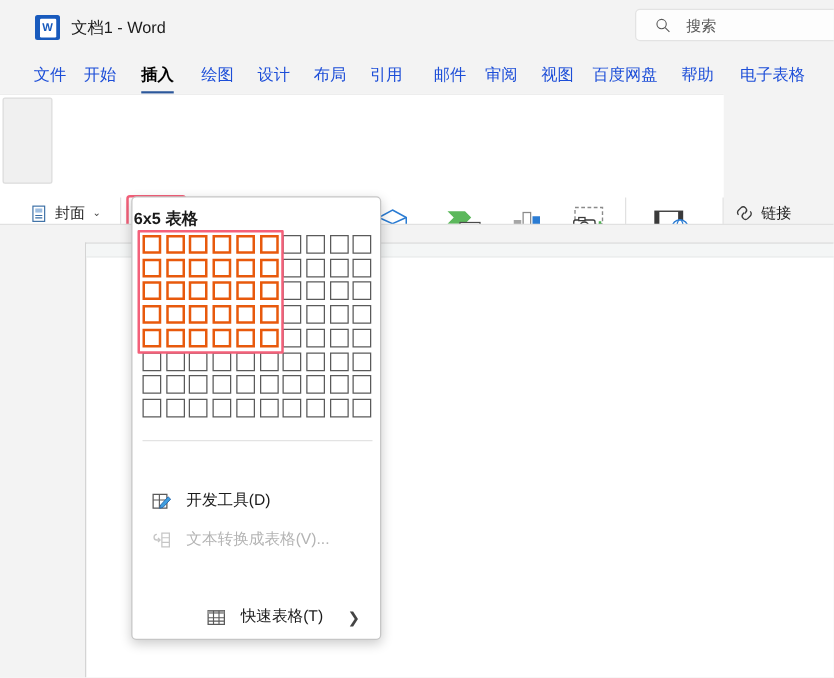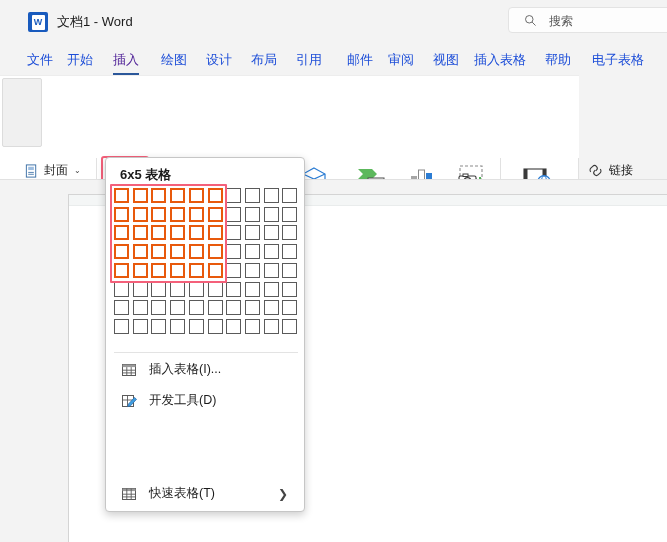--- a/index.html
+++ b/index.html
@@ -45,21 +45,21 @@
   
   .tabstrip {
     position: absolute; left: 0; top: 45px; width: 667px; height: 30px;
     background: #f3f3f3;
   }
   .tab {
     position: absolute; top: 4px; height: 22px;
     font-size: 13px; color: #1d4ed8; white-space: nowrap;
     padding: 2px 3px 0 3px;
   }
-  .tab.active { color: #4c1d95; }
+  .tab.active { color: #000000; font-weight: bold; }
   .tab.active::after {
     content: ""; position: absolute; left: 3px; right: 3px; bottom: -4px;
     height: 2px; background: #2b579a;
   }
 
   
   .ribbon {
     position: absolute; left: 0; top: 75px; width: 579px; height: 105px;
     background: #ffffff;
     border-top: 1px solid #ededed;
@@ -127,21 +127,21 @@
     background: #f4f6f6; border-bottom: 1px solid #e9ecec;
   }
 
   
   .dropdown {
     position: absolute; left: 105px; top: 157px; width: 200px; height: 355px;
     background: #ffffff; border: 1px solid #c6c6c6; border-radius: 4px;
     box-shadow: 0 3px 9px rgba(0,0,0,0.20);
   }
   .dd-title {
-    position: absolute; left: 14px; top: 8px;
+    position: absolute; left: 1px; top: 8px;
     font-size: 13px; font-weight: bold; color: #1b1b1b; white-space: nowrap;
   }
   .grid-area { position: absolute; left: 8px; top: 30px; width: 188px; height: 153px; }
   .gcell {
     position: absolute; width: 15px; height: 15px;
     border: 1px solid #5a5a5a; background: #ffffff;
   }
   .gcell.sel { border: 2px solid #e8590c; background: #ffffff; }
   .sel-box {
     position: absolute; border: 2px solid #f4607a; border-radius: 1px;
@@ -183,21 +183,21 @@
     <div class="tab" style="left:24px">文件</div>
     <div class="tab" style="left:64px">开始</div>
     <div class="tab active" style="left:110px">插入</div>
     <div class="tab" style="left:158px">绘图</div>
     <div class="tab" style="left:203px">设计</div>
     <div class="tab" style="left:248px">布局</div>
     <div class="tab" style="left:293px">引用</div>
     <div class="tab" style="left:344px">邮件</div>
     <div class="tab" style="left:385px">审阅</div>
     <div class="tab" style="left:430px">视图</div>
-    <div class="tab" style="left:471px">插入表格</div>
+    <div class="tab" style="left:471px">百度网盘</div>
     <div class="tab" style="left:542px">帮助</div>
     <div class="tab" style="left:589px">电子表格</div>
   </div>
 
   <div class="ribbon">
 
     <div class="small-item" style="left:24px; top:84px;">
       <svg class="ico" viewBox="0 0 16 16">
         <rect x="2.5" y="1.5" width="10" height="13" fill="#fff" stroke="#3a6ea5" stroke-width="1"></rect>
         <rect x="4.5" y="3.5" width="6" height="3.5" fill="#9dbde0" stroke="none"></rect>
@@ -468,45 +468,44 @@
         <div class="gcell" style="left: 93.5px; top: 130.9px;"></div>
         <div class="gcell" style="left: 112.2px; top: 130.9px;"></div>
         <div class="gcell" style="left: 130.9px; top: 130.9px;"></div>
         <div class="gcell" style="left: 149.6px; top: 130.9px;"></div>
         <div class="gcell" style="left: 168.3px; top: 130.9px;"></div>
         <div class="sel-box" style="left: -4px; top: -4px; width: 117.2px; height: 98.5px;"></div>
       </div>
 
     <div class="dd-sep" style="top:194px;"></div>
 
-    <div class="dd-item" style="top:198px;">
-      <svg class="ico" viewBox="0 0 18 18">
-        <rect x="2.5" y="3.5" width="13" height="11" fill="#ffffff" stroke="#5a5a5a" stroke-width="1"></rect>
-        <rect x="2.5" y="3.5" width="13" height="2.6" fill="#9a9a9a"></rect>
-        <line x1="6.8" y1="6.1" x2="6.8" y2="14.5" stroke="#5a5a5a" stroke-width="0.9"></line>
-        <line x1="11.2" y1="6.1" x2="11.2" y2="14.5" stroke="#5a5a5a" stroke-width="0.9"></line>
-        <line x1="2.5" y1="9.2" x2="15.5" y2="9.2" stroke="#5a5a5a" stroke-width="0.9"></line>
-        <line x1="2.5" y1="11.9" x2="15.5" y2="11.9" stroke="#5a5a5a" stroke-width="0.9"></line>
-      </svg>
-      <span>插入表格(I)...</span>
-    </div>
 
     <div class="dd-item" style="top:229px;">
       <svg class="ico" viewBox="0 0 18 18">
         <rect x="2.5" y="3.5" width="11" height="11" fill="#ffffff" stroke="#5a5a5a" stroke-width="1"></rect>
         <line x1="2.5" y1="8" x2="13.5" y2="8" stroke="#5a5a5a" stroke-width="0.9"></line>
         <line x1="7.5" y1="3.5" x2="7.5" y2="14.5" stroke="#5a5a5a" stroke-width="0.9"></line>
         <path d="M8.5 12 L14.5 5.5 L16.5 7.3 L10.5 13.8 L7.8 14.6 Z" fill="#3f9fe0" stroke="#2b6cb0" stroke-width="0.8"></path>
       </svg>
       <span>开发工具(D)</span>
     </div>
 
-
-
-    <div class="dd-item" style="top:322px;">
+    <div class="dd-item disabled" style="top:260px;">
+      <svg class="ico" viewBox="0 0 18 18">
+        <path d="M5.5 4.5 C2.5 4.5 2.5 9 5.5 9 L7.5 9" fill="none" stroke="#c6c6c6" stroke-width="1.1"></path>
+        <path d="M6.4 7.4 L8 9 L6.4 10.6" fill="none" stroke="#c6c6c6" stroke-width="1.1"></path>
+        <rect x="9.5" y="3.5" width="6" height="11" fill="#ffffff" stroke="#c6c6c6" stroke-width="1"></rect>
+        <line x1="9.5" y1="7.2" x2="15.5" y2="7.2" stroke="#c6c6c6" stroke-width="0.9"></line>
+        <line x1="9.5" y1="10.9" x2="15.5" y2="10.9" stroke="#c6c6c6" stroke-width="0.9"></line>
+      </svg>
+      <span>文本转换成表格(V)...</span>
+    </div>
+
+
+    <div class="dd-item" style="top:322px;justify-content:center;">
       <svg class="ico" viewBox="0 0 18 18">
         <rect x="2.5" y="3.5" width="13" height="11" fill="#ffffff" stroke="#5a5a5a" stroke-width="1"></rect>
         <rect x="2.5" y="3.5" width="13" height="2.6" fill="#9a9a9a"></rect>
         <line x1="6.8" y1="3.5" x2="6.8" y2="14.5" stroke="#5a5a5a" stroke-width="0.9"></line>
         <line x1="11.2" y1="3.5" x2="11.2" y2="14.5" stroke="#5a5a5a" stroke-width="0.9"></line>
         <line x1="2.5" y1="9.2" x2="15.5" y2="9.2" stroke="#5a5a5a" stroke-width="0.9"></line>
         <line x1="2.5" y1="11.9" x2="15.5" y2="11.9" stroke="#5a5a5a" stroke-width="0.9"></line>
       </svg>
       <span>快速表格(T)</span>
       <span class="submenu-arrow">❯</span>

